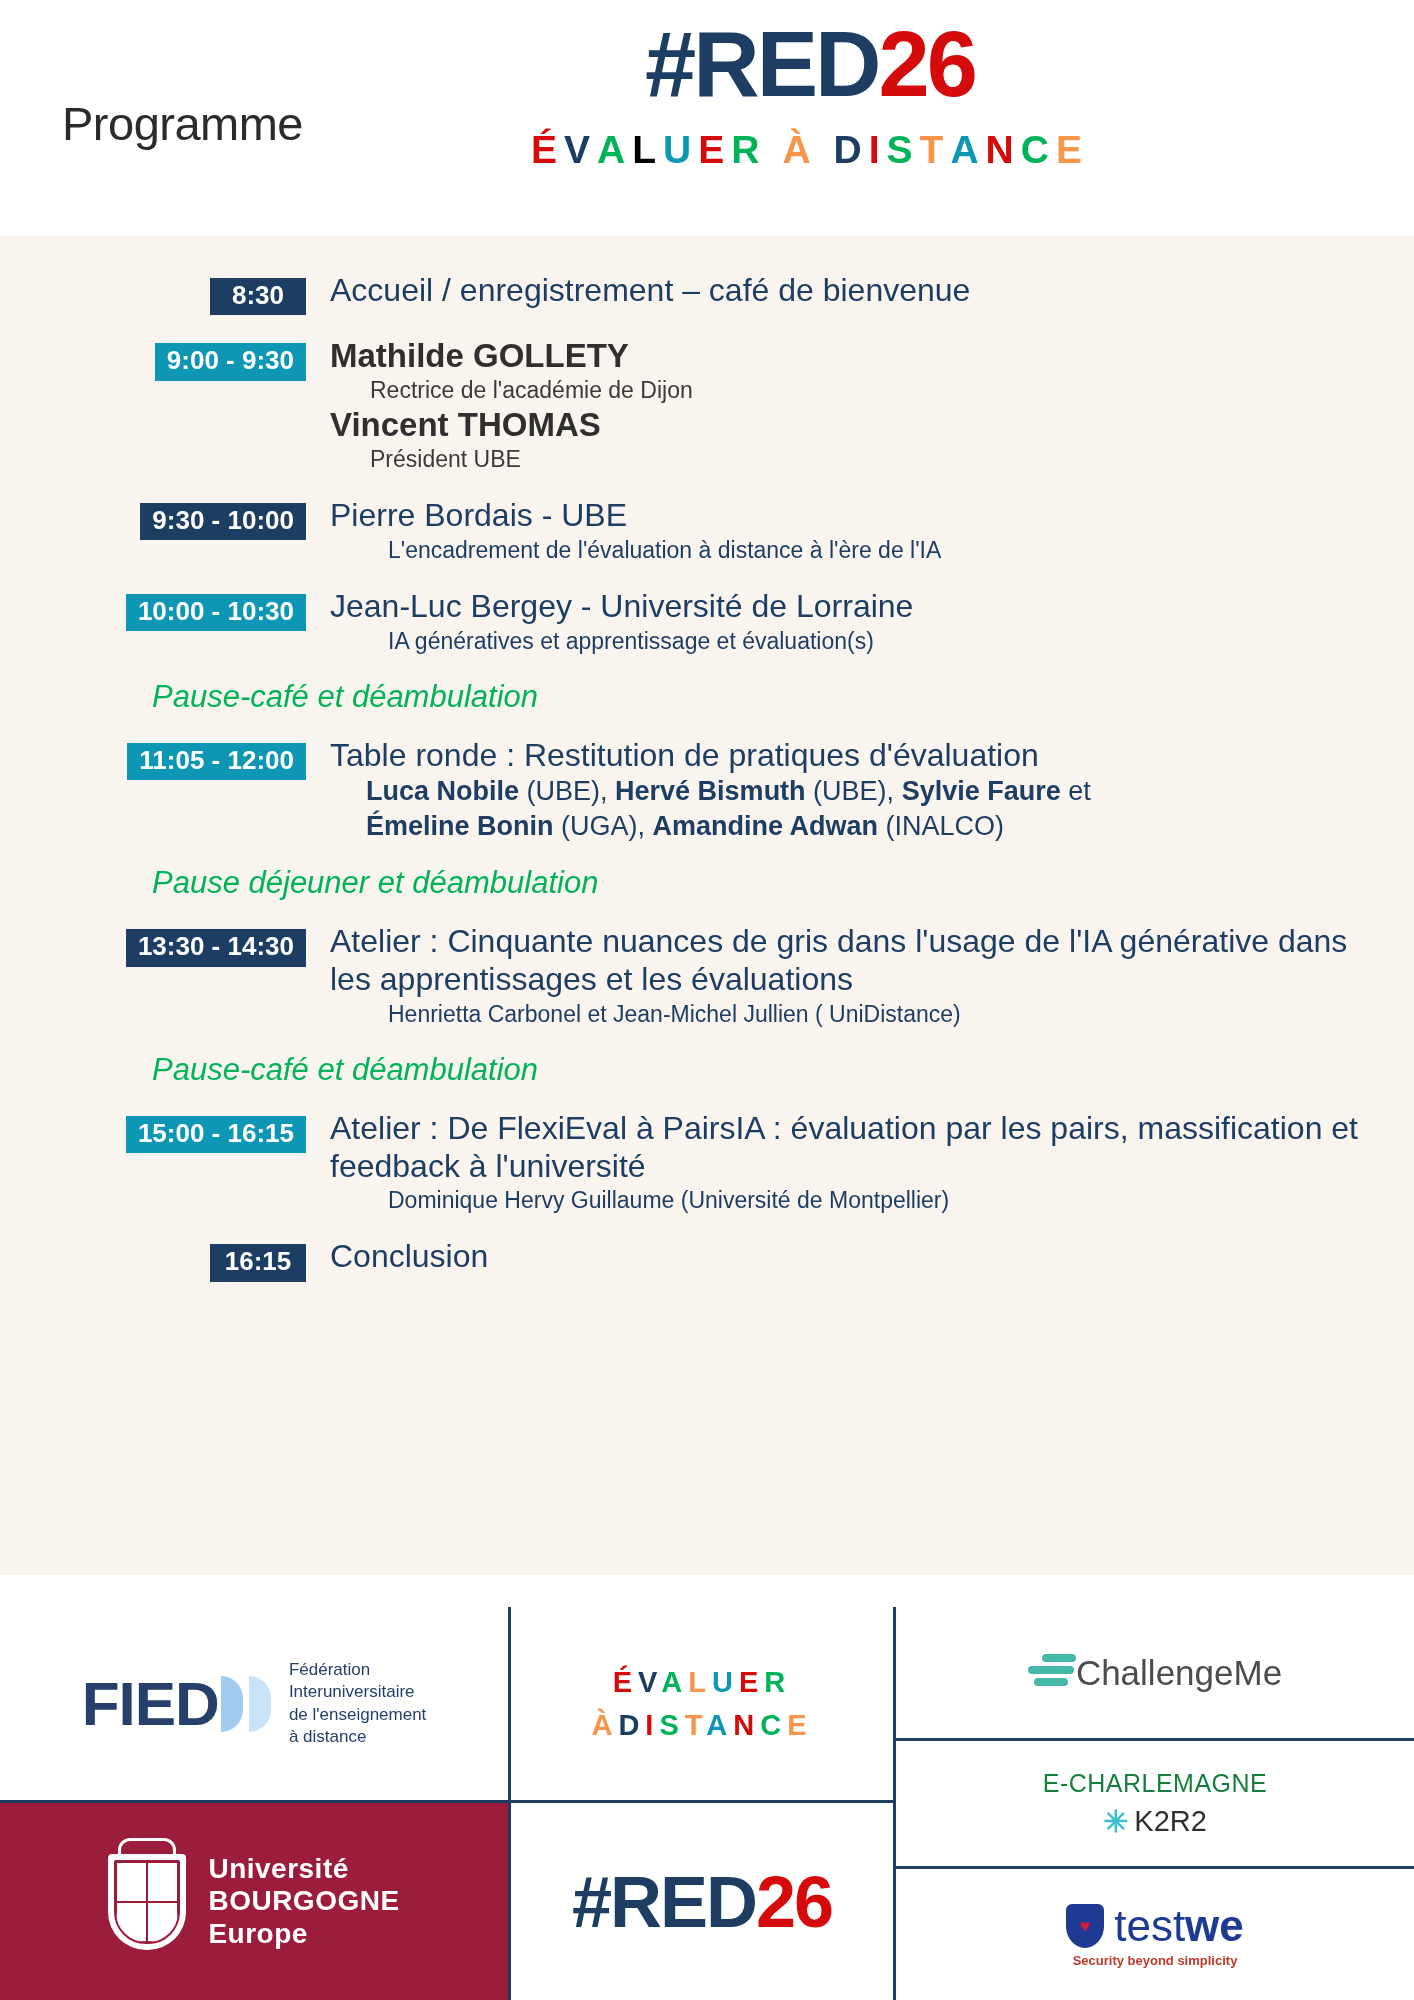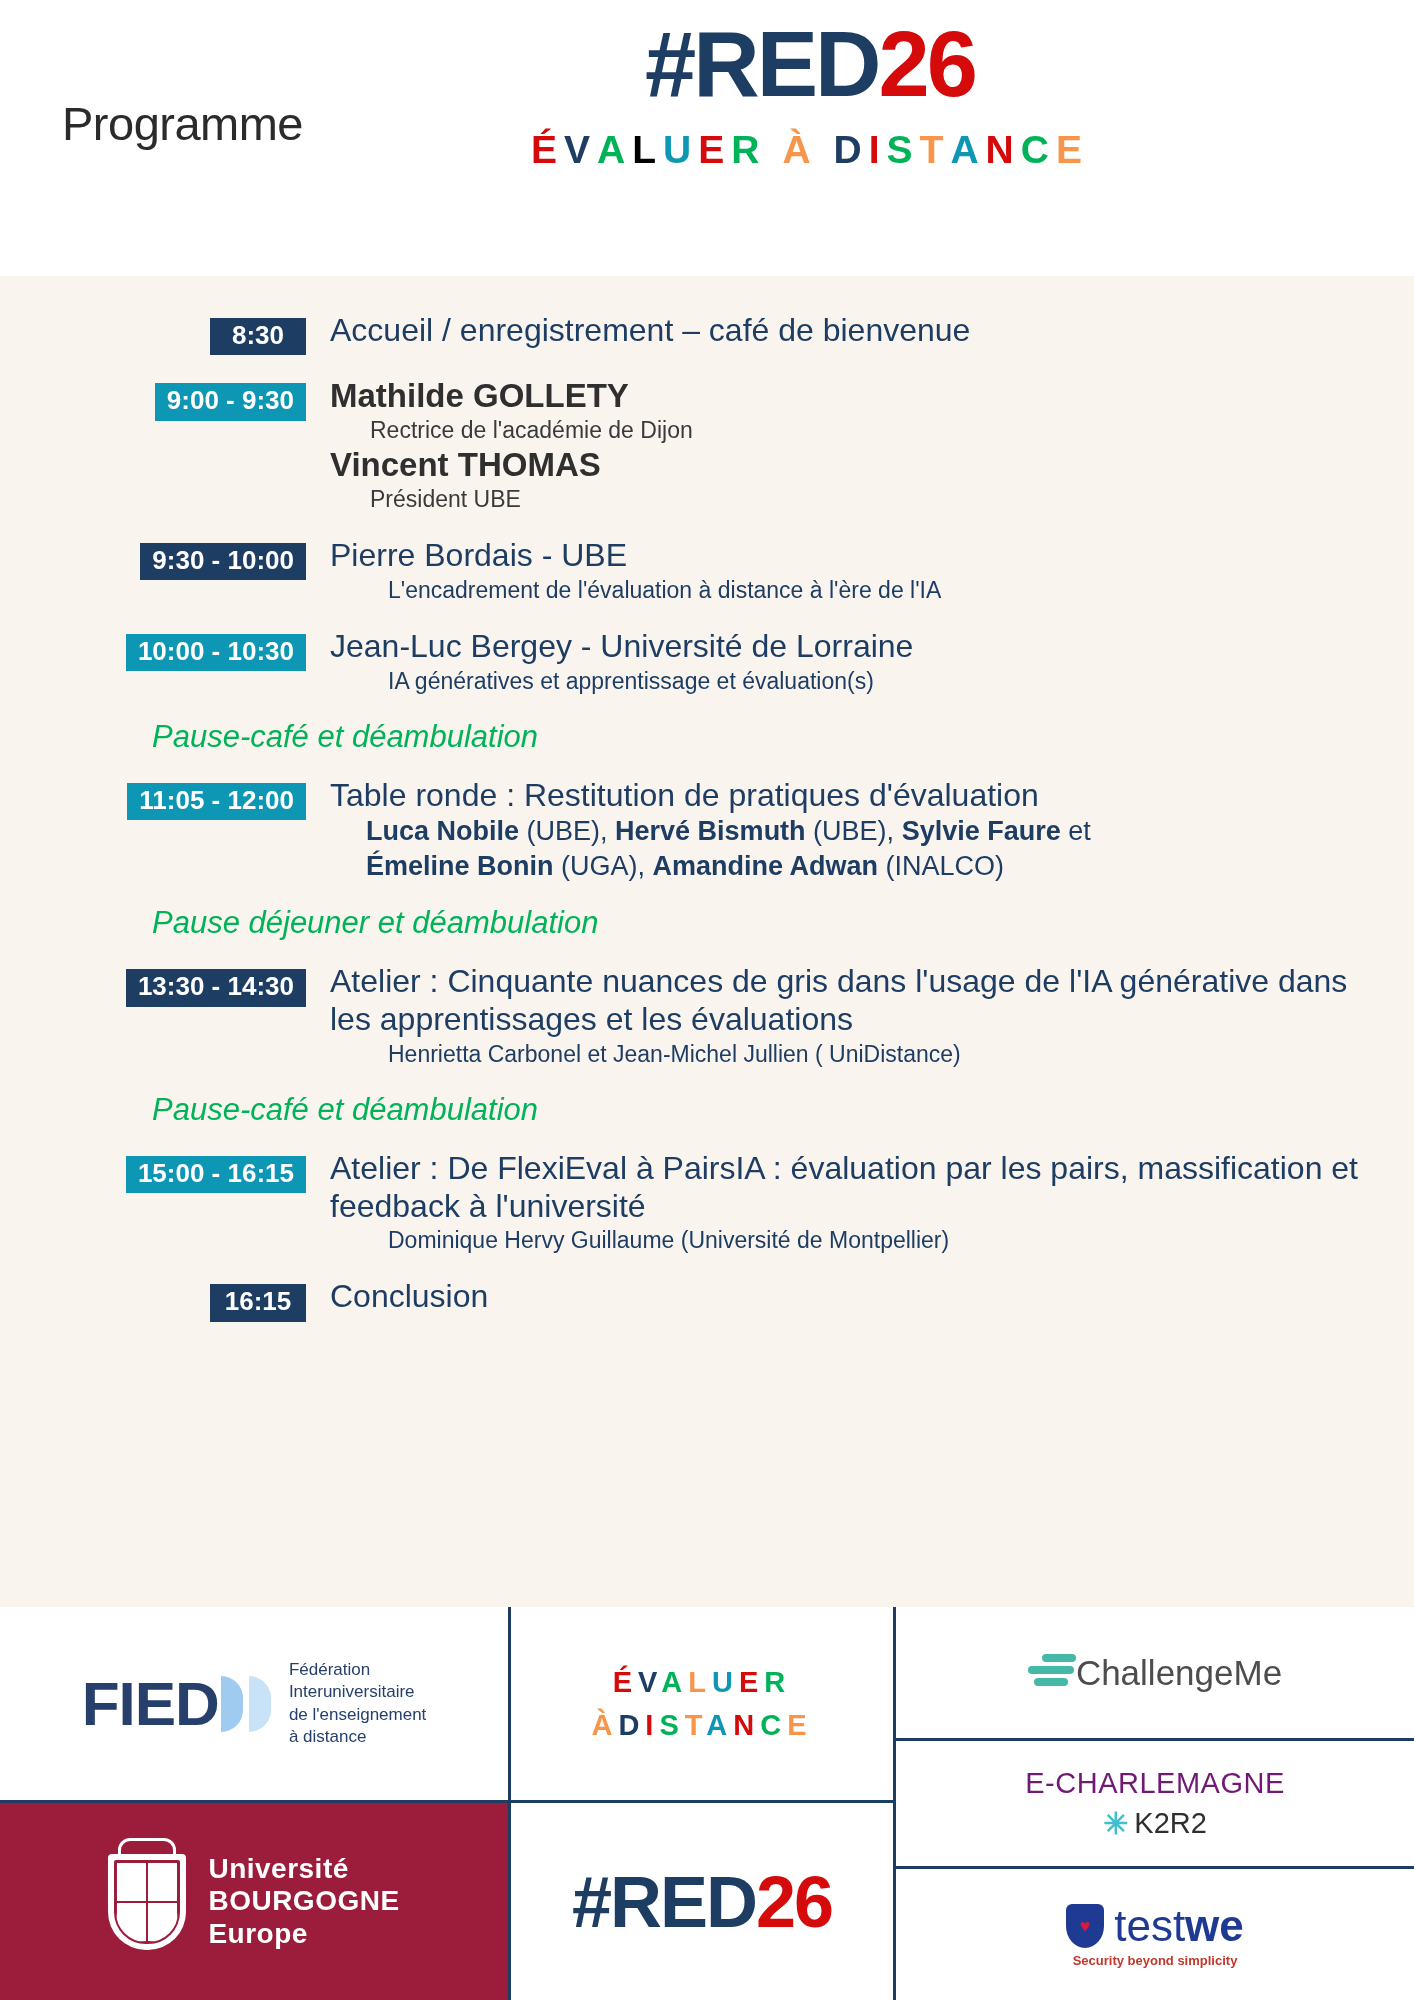--- a/index.html
+++ b/index.html
@@ -15,21 +15,21 @@
   .poster {
     position: relative;
     width: 1414px;
     height: 2000px;
     background: #ffffff;
   }
 
   
   .header {
     position: relative;
-    height: 276px;
+    height: 236px;
     background: #ffffff;
   }
   .programme-label {
     position: absolute;
     left: 62px;
     top: 96px;
     font-size: 47px;
     color: #2b2b2b;
     letter-spacing: -0.5px;
   }
@@ -291,21 +291,21 @@
 
   .ec-cell {
     height: 128px;
     display: flex;
     flex-direction: column;
     align-items: center;
     justify-content: center;
     border-bottom: 3px solid #1d3d63;
     gap: 6px;
   }
-  .ec-text { font-size: 29px; color: #701a75; letter-spacing: 0.5px; }
+  .ec-text { font-size: 25px; color: #15803d; letter-spacing: 0.5px; }
   .k2r2 { display: flex; align-items: center; gap: 6px; font-size: 29px; color: #2f2f2f; }
   .k-mark { color: #3fbfcf; font-weight: bold; font-size: 30px; }
 
   .tw-cell {
     flex: 1;
     display: flex;
     flex-direction: column;
     align-items: center;
     justify-content: center;
   }

